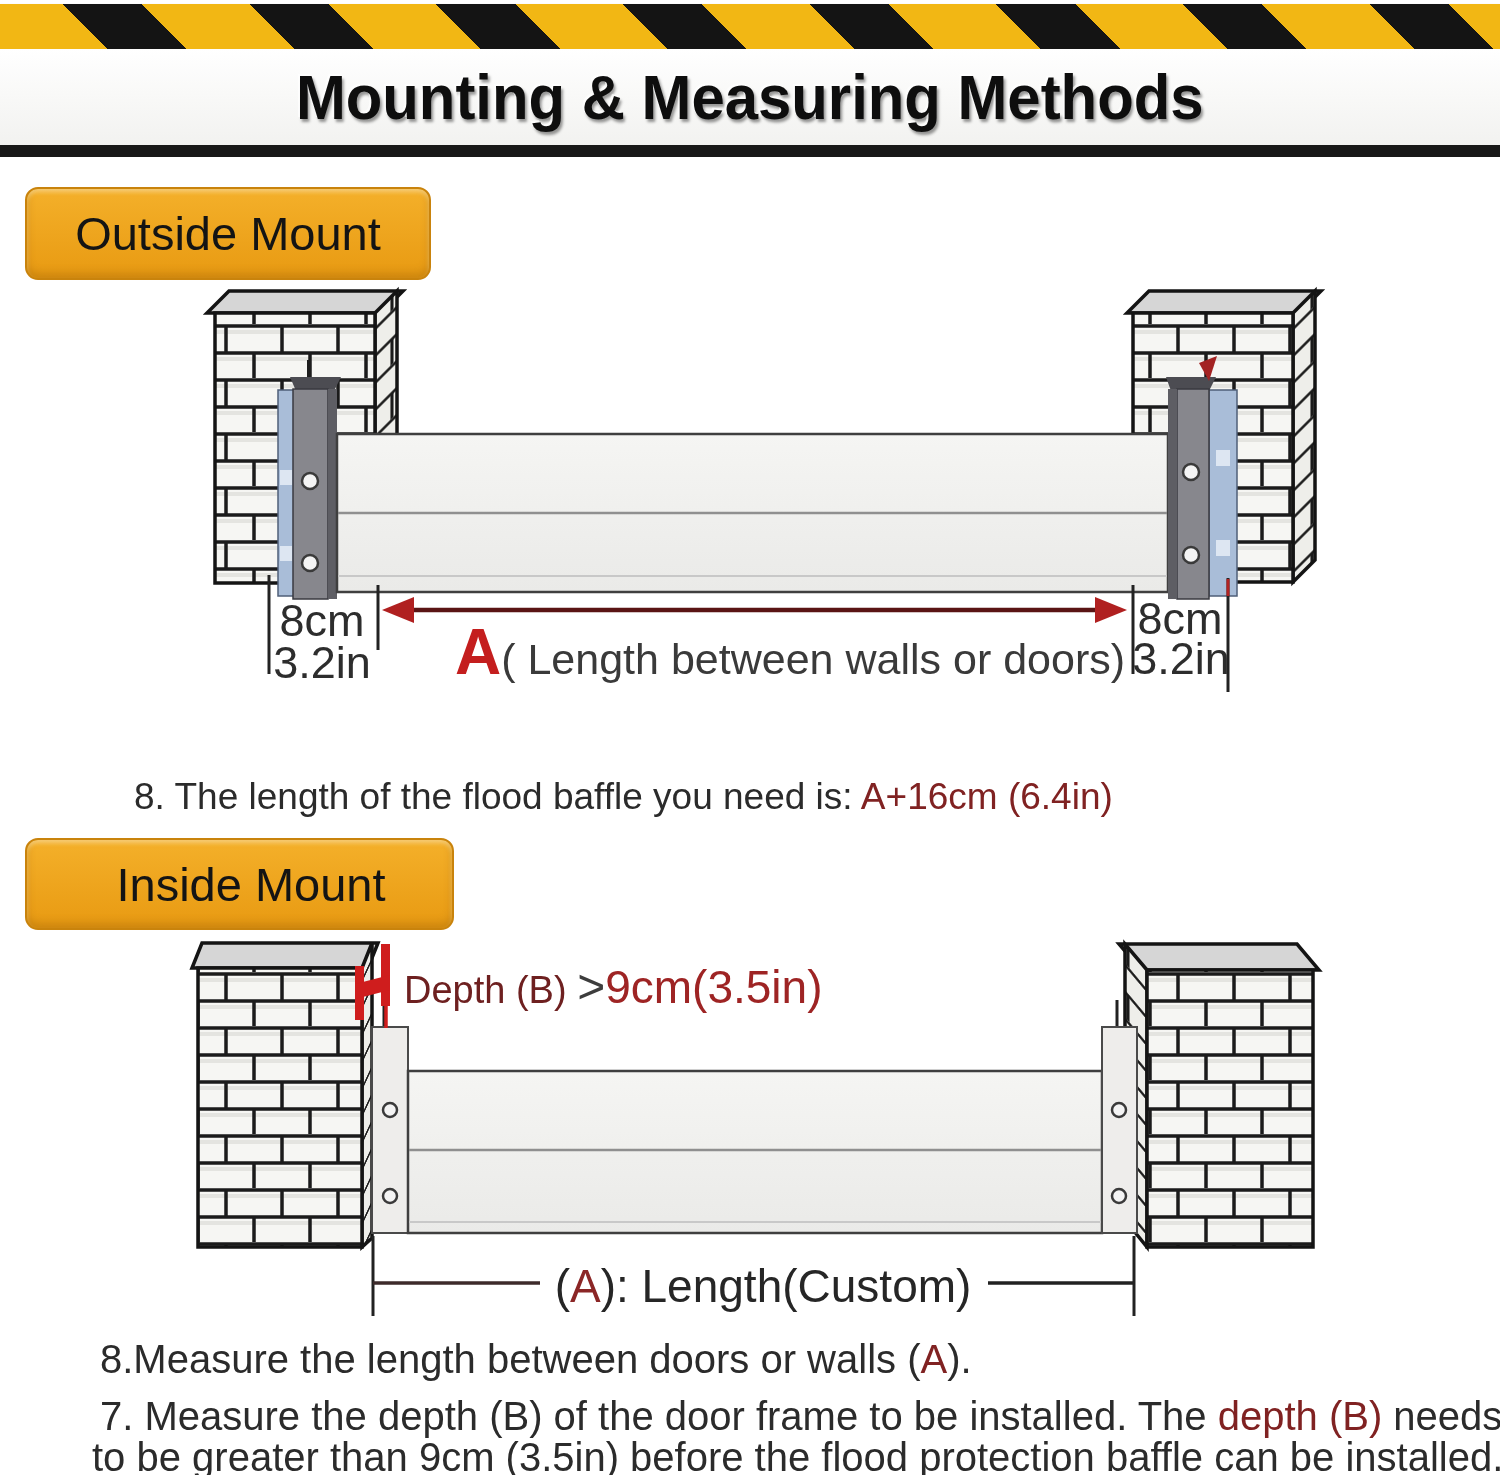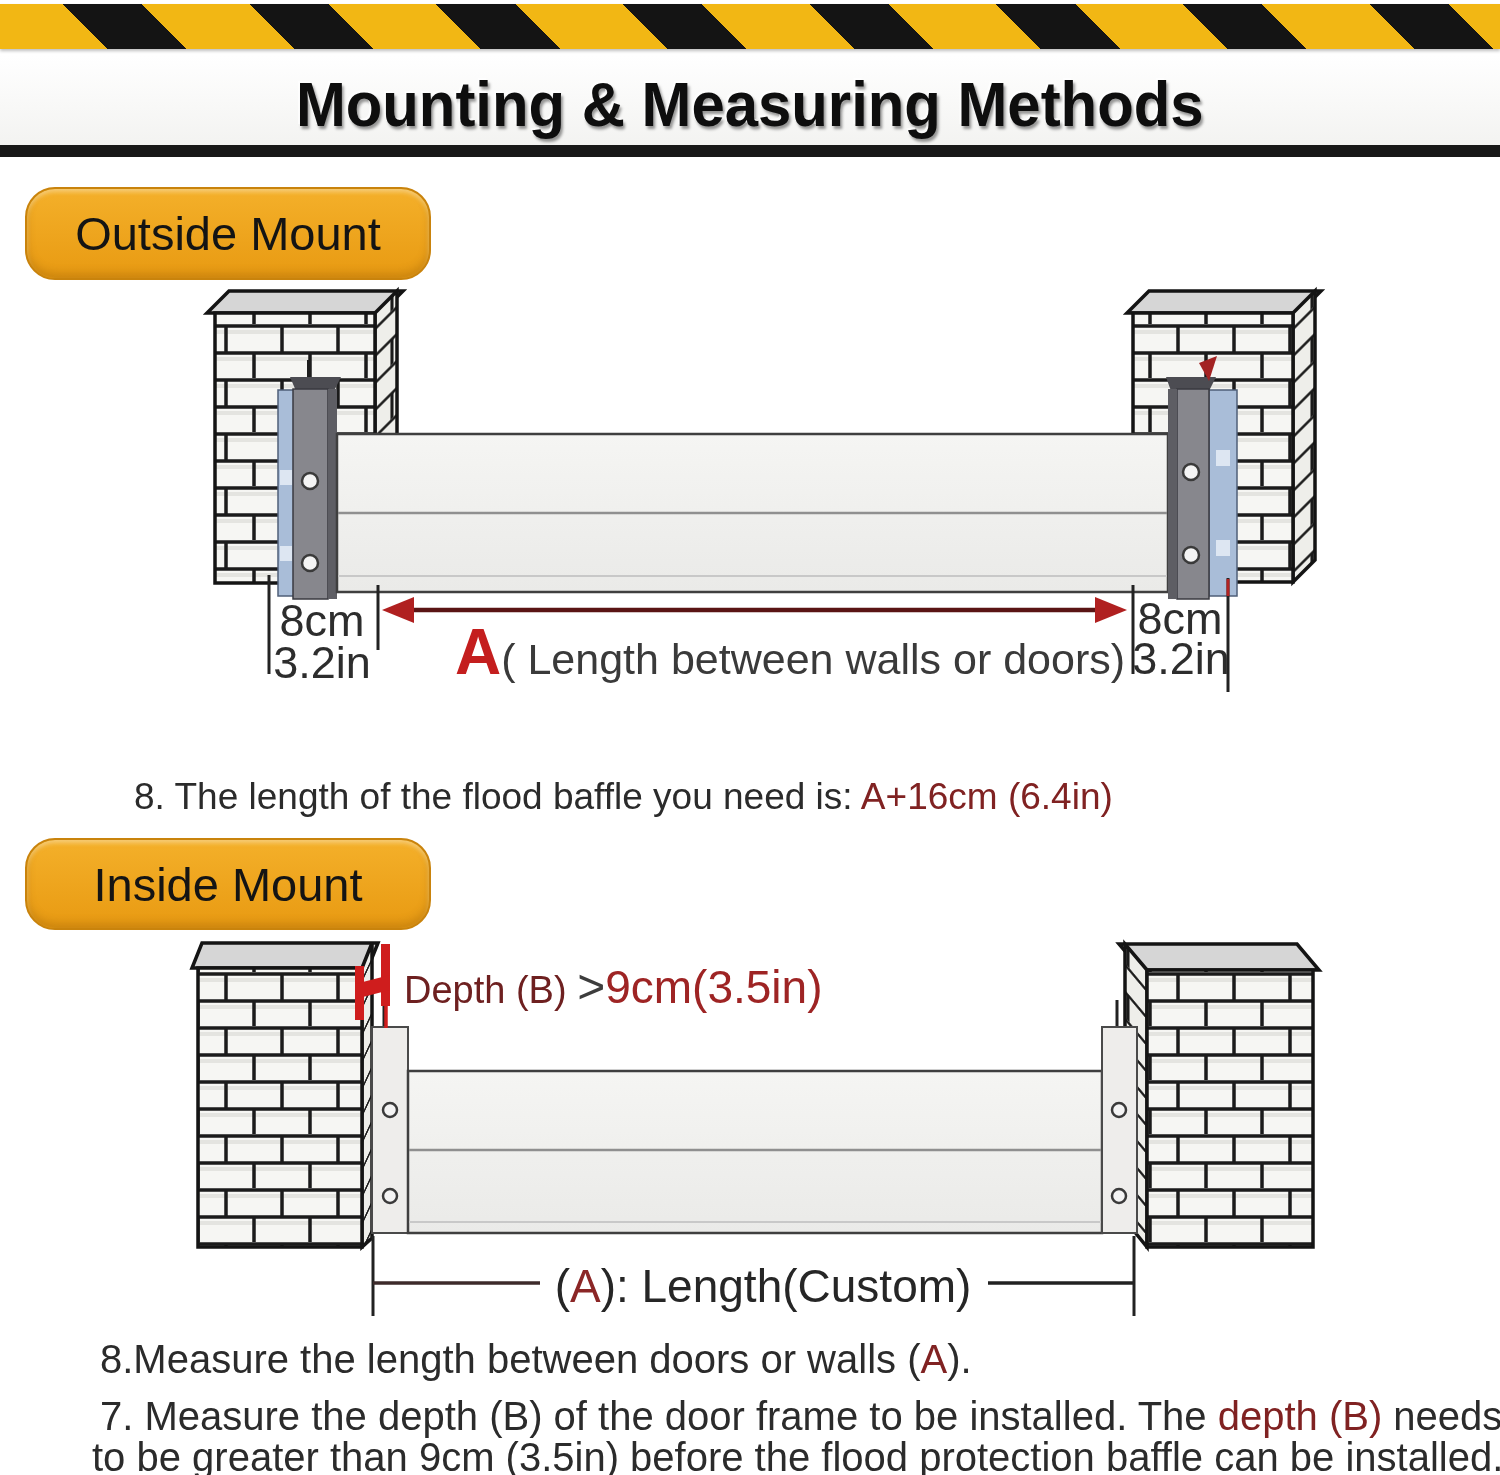--- a/index.html
+++ b/index.html
@@ -2,33 +2,33 @@
 <html><head>
 <meta charset="utf-8">
 <style>
   html,body{margin:0;padding:0;background:#ffffff;}
   .page{position:relative;width:1500px;height:1475px;background:#ffffff;overflow:hidden;
         font-family:"Liberation Sans","DejaVu Sans",sans-serif;}
   
   .hazard{position:absolute;left:0;top:4px;width:1500px;height:45px;
           background:repeating-linear-gradient(45deg,#f2b714 0 76px,#141414 76px 132px);
           box-shadow:0 2px 3px rgba(0,0,0,.25);}
-  .titleband{position:absolute;left:0;top:56px;width:1500px;height:96px;
+  .titleband{position:absolute;left:0;top:49px;width:1500px;height:96px;
              background:linear-gradient(#ffffff,#f2f2f0);display:flex;align-items:center;justify-content:center;}
   .titleband h1{margin:0;font-size:63px;font-weight:bold;color:#0e0e0e;letter-spacing:0px;
                 transform:scaleX(.95);white-space:nowrap;
                 text-shadow:-2px -2px 0 rgba(255,255,255,.65), 2px 3px 3px rgba(0,0,0,.4);}
   .blackbar{position:absolute;left:0;top:145px;width:1500px;height:12px;background:#181818;}
   
   .badge{position:absolute;left:25px;width:402px;display:flex;align-items:center;justify-content:center;
-         background:linear-gradient(#f4b02a,#e89a12);border:2px solid #c9830c;border-radius:30px;
+         background:linear-gradient(#f4b02a,#e89a12);border:2px solid #c9830c;border-radius:13px;
          box-shadow:inset 0 -5px 8px rgba(120,70,0,.25), inset 0 3px 4px rgba(255,240,200,.5);
          font-size:47px;color:#141414;}
   .badge-outside{top:187px;height:89px;}
-  .badge-inside{top:838px;height:88px;}
+  .badge-inside{top:838px;height:88px;padding-left:23px;}
   
   .instr{position:absolute;font-size:37px;color:#2b2b2b;white-space:nowrap;}
   .i1{left:138px;top:724px;}
   .i2{left:134px;top:776px;}
   .b1{left:100px;top:1337px;font-size:40px;}
   .b2{left:100px;top:1394px;font-size:40px;}
   .b3{left:92px;top:1435px;font-size:40px;}
   .c-maroon{color:#802222;}
   
   svg{position:absolute;left:0;}

